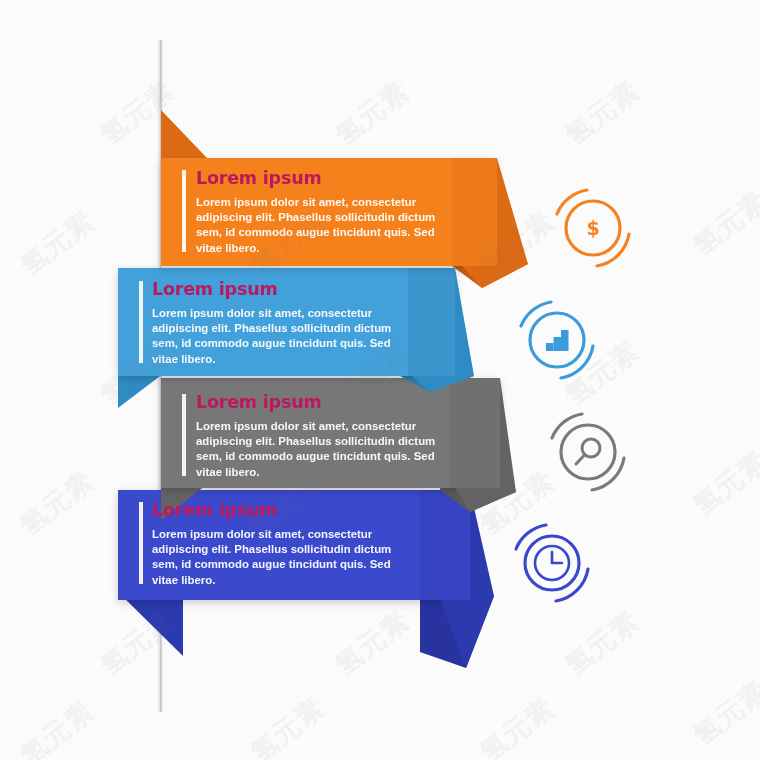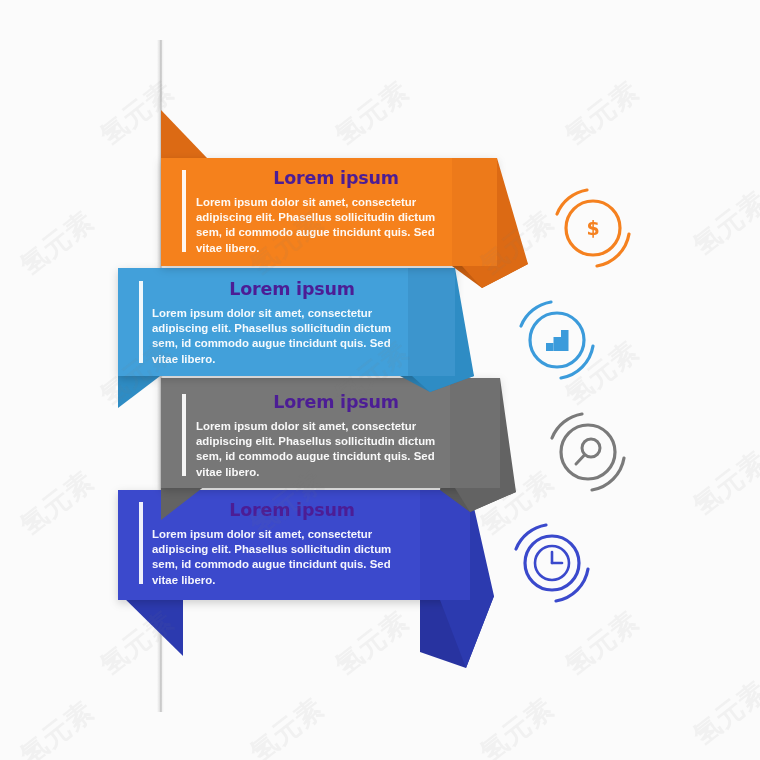--- a/index.html
+++ b/index.html
@@ -88,23 +88,22 @@
     width: 4px;
     background: rgba(255,255,255,0.92);
     z-index: 13;
   }
   .b-title {
     font-family: "DejaVu Sans", sans-serif;
     font-size: 17.5px;
     font-weight: 700;
     letter-spacing: -0.2px;
     margin: 0 0 7px 0;
-    color: #4c1d95;
+    color: #be185d;
     line-height: 1;
-    text-align: center;
   }
   .b-body {
     font-family: "Liberation Sans", sans-serif;
     font-size: 11.4px;
     line-height: 15.4px;
     margin: 0;
     color: rgba(255,255,255,0.95);
     max-width: 262px;
     font-weight: bold;
   }

